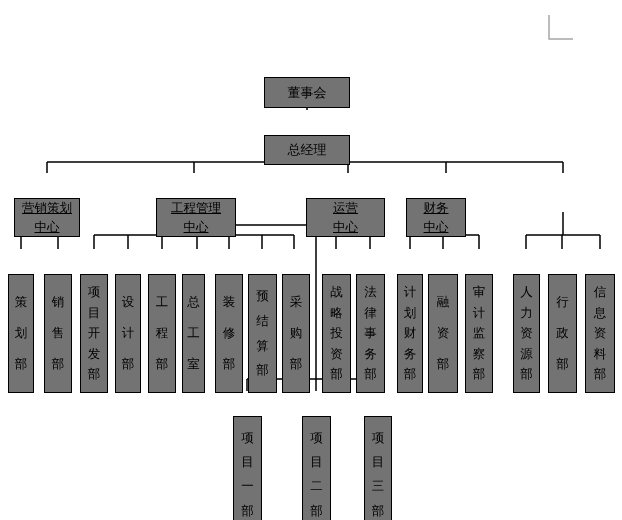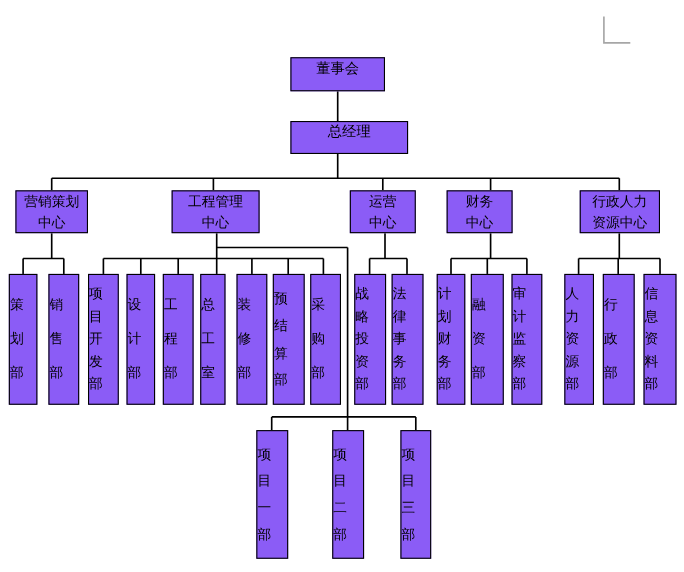--- a/index.html
+++ b/index.html
@@ -13,31 +13,33 @@
   }
   .wires {
     position: absolute;
     left: 0; top: 0;
     width: 622px; height: 520px;
   }
   .box {
     position: absolute;
     box-sizing: border-box;
     border: 1.5px solid #000;
-    background: #8b5cf6;
+    background: #737373;
     display: flex;
+    align-items: center;
     justify-content: center;
+    margin-top: 25px;
   }
   .hbox { font-size: 13px; }
   .center-box {
     flex-direction: column;
     font-size: 12.5px;
     line-height: 1.45;
   }
-  .center-box .bl { display: block; text-align: center; white-space: nowrap; }
+  .center-box .bl { display: block; text-align: center; white-space: nowrap; text-decoration: underline; }
   .vbox {
     flex-direction: column;
     justify-content: space-evenly;
     font-size: 12.5px;
     padding: 3px 0;
   }
   .vbox span { display: block; line-height: 1; }
 </style>
 </head>
 <body>
@@ -51,43 +53,39 @@
     <path d="M350 212 V235 M336 235 H370 M336 235 V249 M370 235 V249" fill="none" stroke="#000" stroke-width="1.5"></path>
     <path d="M446 212 V235 M410 235 H479 M410 235 V249 M443 235 V249 M479 235 V249" fill="none" stroke="#000" stroke-width="1.5"></path>
     <path d="M563 212 V235 M526 235 H600 M526 235 V249 M562 235 V249 M600 235 V249" fill="none" stroke="#000" stroke-width="1.5"></path>
     <path d="M316 225 V391 M247 379 H378 M247 379 V391 M378 379 V391" fill="none" stroke="#000" stroke-width="1.5"></path>
     <path d="M549 15 V39 H573" fill="none" stroke="#a6a6a6" stroke-width="1.5"></path>
   </svg>
 
   <div class="box hbox" style="left:264px;top:52px;width:86px;height:31px">
     <span>董事会</span>
   </div>
-  <div class="box hbox" style="left:264px;top:110px;width:107px;height:30px">
+  <div class="box hbox" style="left:264px;top:110px;width:86px;height:30px">
     <span>总经理</span>
   </div>
 
   <div class="box center-box" style="left:14px;top:173px;width:66px;height:39px">
     <span class="bl">营销策划</span>
     <span class="bl">中心</span>
   </div>
   <div class="box center-box" style="left:156px;top:173px;width:80px;height:39px">
     <span class="bl">工程管理</span>
     <span class="bl">中心</span>
   </div>
-  <div class="box center-box" style="left:318px;top:173px;width:60px;height:39px">
+  <div class="box center-box" style="left:306px;top:173px;width:79px;height:39px">
     <span class="bl">运营</span>
     <span class="bl">中心</span>
   </div>
   <div class="box center-box" style="left:406px;top:173px;width:60px;height:39px">
     <span class="bl">财务</span>
     <span class="bl">中心</span>
-  </div>
-  <div class="box center-box" style="left:527px;top:173px;width:73px;height:39px">
-    <span class="bl">行政人力</span>
-    <span class="bl">资源中心</span>
   </div>
 
   <div class="box vbox" style="left:8px;top:249px;width:26px;height:119px">
       <span>策</span>
       <span>划</span>
       <span>部</span>
     </div>
   <div class="box vbox" style="left:44px;top:249px;width:28px;height:119px">
       <span>销</span>
       <span>售</span>

